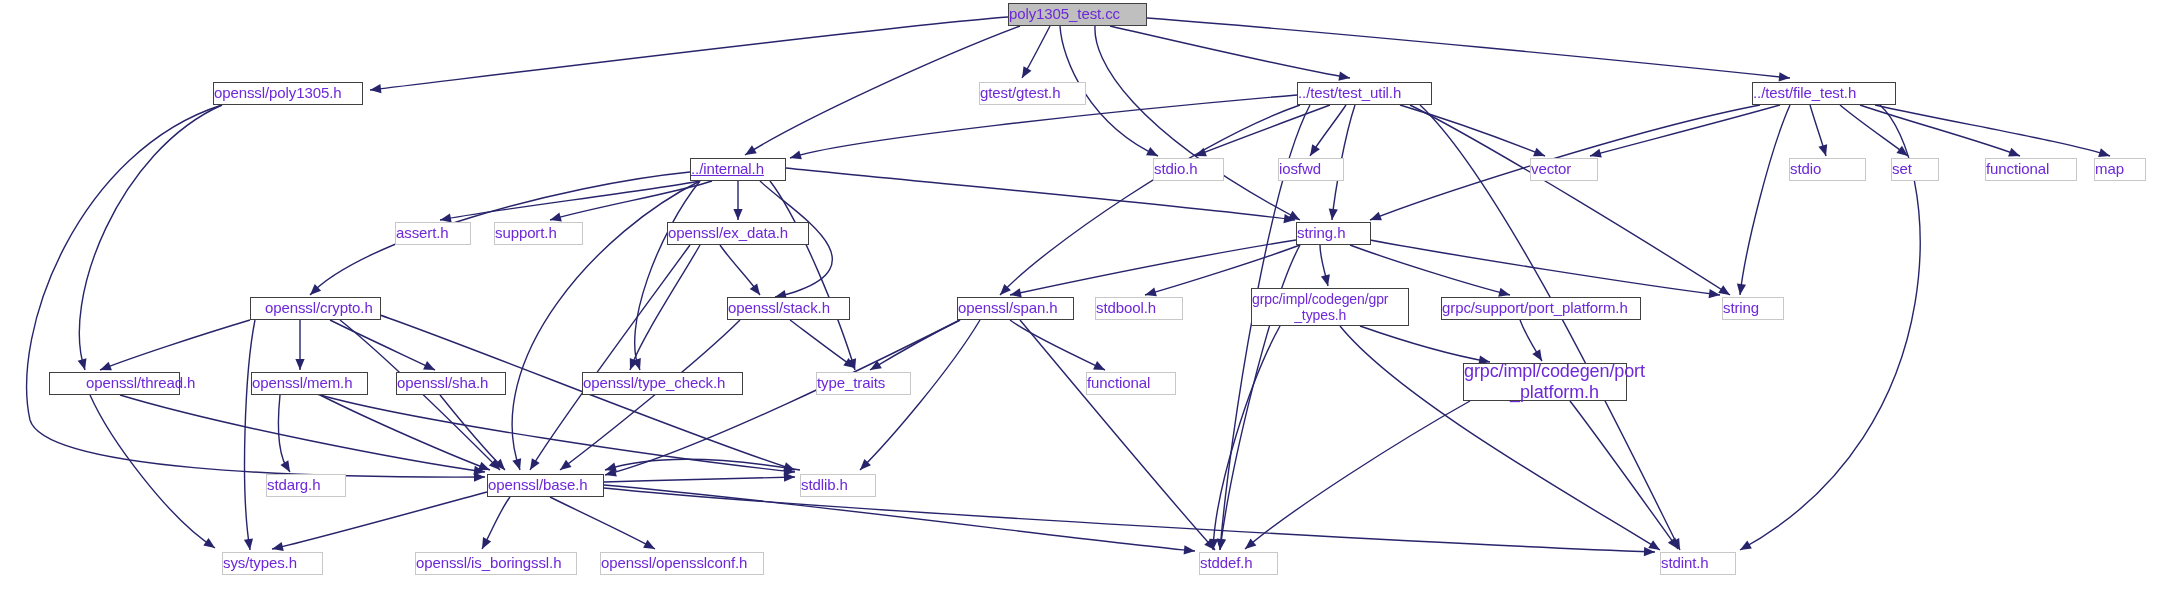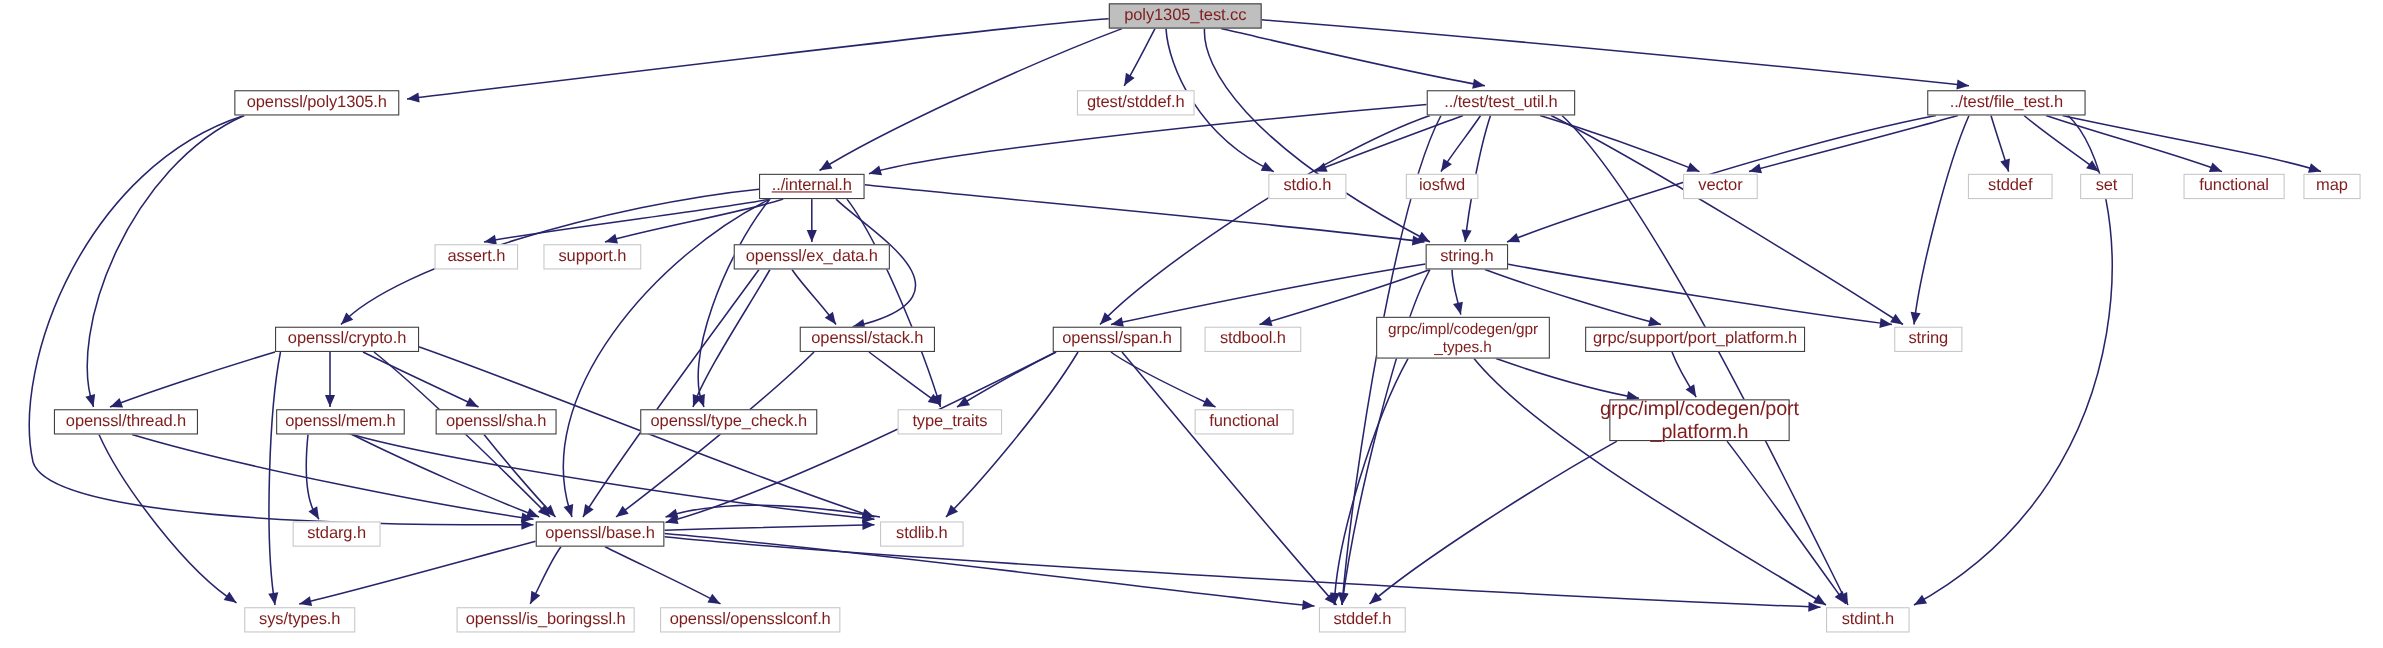--- a/index.html
+++ b/index.html
@@ -22,25 +22,24 @@
     top: 0;
     width: 2166px;
     height: 589px;
     pointer-events: none;
   }
   .node {
     position: absolute;
     box-sizing: border-box;
     display: flex;
     align-items: center;
-    justify-content: center;
     text-align: center;
     font-size: 15px;
     line-height: 1.12;
-    color: #7f1d1d;
+    color: #6d28d9;
     background: #ffffff;
     border: 1px solid #c8c8c8;
     white-space: pre;
     letter-spacing: -0.1px;
     z-index: 5;
   }
   .node.linked {
     border: 1px solid #0c4a6e;
   }
   .node.root {
@@ -207,44 +206,44 @@
       <path d="M604,485 C780,500 1080,540 1195,551" fill="none" stroke="#27246b" stroke-width="1.4"></path>
       <polygon points="1195,551 1184.5050657486738,545.3417003384109 1183.6013353868514,554.4972053181004" fill="#27246b"></polygon>
       <path d="M604,488 C820,510 1460,545 1655,552" fill="none" stroke="#27246b" stroke-width="1.4"></path>
       <polygon points="1655,552 1644.1784838865615,546.9945240978917 1643.8367027992467,556.1881733020083" fill="#27246b"></polygon>
       <path d="M800,470 C740,460 660,452 605,470" fill="none" stroke="#27246b" stroke-width="1.4"></path>
       <polygon points="605,470 616.8425543679028,471.3834399312092 614.3019467440193,462.54119401167804" fill="#27246b"></polygon>
     </svg>
 
 <div class="node root" style="left: 1008px; top: 3px; width: 139px; height: 23px; background: rgb(191, 191, 191); border-color: rgb(64, 64, 64);"><span class="node-label">poly1305_test.cc</span></div>
     <div class="node linked" style="left: 213px; top: 82px; width: 150px; height: 23px; background: rgb(255, 255, 255); border-color: rgb(64, 64, 64);"><span class="node-label">openssl/poly1305.h</span></div>
-    <div class="node" style="left: 979px; top: 82px; width: 107px; height: 23px; background: rgb(255, 255, 255); border-color: rgb(200, 200, 200);"><span class="node-label">gtest/stddef.h</span></div>
+    <div class="node" style="left: 979px; top: 82px; width: 107px; height: 23px; background: rgb(255, 255, 255); border-color: rgb(200, 200, 200);"><span class="node-label">gtest/gtest.h</span></div>
     <div class="node linked" style="left: 1297px; top: 82px; width: 135px; height: 23px; background: rgb(255, 255, 255); border-color: rgb(64, 64, 64);"><span class="node-label">../test/test_util.h</span></div>
     <div class="node linked" style="left: 1752px; top: 82px; width: 144px; height: 23px; background: rgb(255, 255, 255); border-color: rgb(64, 64, 64);"><span class="node-label">../test/file_test.h</span></div>
     <div class="node linked" style="left: 690px; top: 158px; width: 96px; height: 23px; background: rgb(255, 255, 255); border-color: rgb(64, 64, 64); text-decoration: underline;"><span class="node-label">../internal.h</span></div>
     <div class="node" style="left: 1153px; top: 158px; width: 71px; height: 23px; background: rgb(255, 255, 255); border-color: rgb(200, 200, 200);"><span class="node-label">stdio.h</span></div>
     <div class="node" style="left: 1278px; top: 158px; width: 66px; height: 23px; background: rgb(255, 255, 255); border-color: rgb(200, 200, 200);"><span class="node-label">iosfwd</span></div>
     <div class="node" style="left: 1530px; top: 158px; width: 68px; height: 23px; background: rgb(255, 255, 255); border-color: rgb(200, 200, 200);"><span class="node-label">vector</span></div>
-    <div class="node" style="left: 1789px; top: 158px; width: 77px; height: 23px; background: rgb(255, 255, 255); border-color: rgb(200, 200, 200);"><span class="node-label">stddef</span></div>
+    <div class="node" style="left: 1789px; top: 158px; width: 77px; height: 23px; background: rgb(255, 255, 255); border-color: rgb(200, 200, 200);"><span class="node-label">stdio</span></div>
     <div class="node" style="left: 1891px; top: 158px; width: 48px; height: 23px; background: rgb(255, 255, 255); border-color: rgb(200, 200, 200);"><span class="node-label">set</span></div>
     <div class="node" style="left: 1985px; top: 158px; width: 92px; height: 23px; background: rgb(255, 255, 255); border-color: rgb(200, 200, 200);"><span class="node-label">functional</span></div>
     <div class="node" style="left: 2094px; top: 158px; width: 52px; height: 23px; background: rgb(255, 255, 255); border-color: rgb(200, 200, 200);"><span class="node-label">map</span></div>
     <div class="node" style="left: 395px; top: 222px; width: 76px; height: 23px; background: rgb(255, 255, 255); border-color: rgb(200, 200, 200);"><span class="node-label">assert.h</span></div>
     <div class="node" style="left: 494px; top: 222px; width: 89px; height: 23px; background: rgb(255, 255, 255); border-color: rgb(200, 200, 200);"><span class="node-label">support.h</span></div>
     <div class="node linked" style="left: 667px; top: 222px; width: 142px; height: 23px; background: rgb(255, 255, 255); border-color: rgb(64, 64, 64);"><span class="node-label">openssl/ex_data.h</span></div>
     <div class="node linked" style="left: 1296px; top: 222px; width: 75px; height: 23px; background: rgb(255, 255, 255); border-color: rgb(64, 64, 64);"><span class="node-label">string.h</span></div>
-    <div class="node linked" style="left: 250px; top: 297px; width: 131px; height: 23px; background: rgb(255, 255, 255); border-color: rgb(64, 64, 64);"><span class="node-label">openssl/crypto.h</span></div>
+    <div class="node linked" style="left: 250px; top: 297px; width: 131px; height: 23px; background: rgb(255, 255, 255); border-color: rgb(64, 64, 64); padding-left: 14px;"><span class="node-label">openssl/crypto.h</span></div>
     <div class="node linked" style="left: 727px; top: 297px; width: 123px; height: 23px; background: rgb(255, 255, 255); border-color: rgb(64, 64, 64);"><span class="node-label">openssl/stack.h</span></div>
     <div class="node linked" style="left: 957px; top: 297px; width: 117px; height: 23px; background: rgb(255, 255, 255); border-color: rgb(64, 64, 64);"><span class="node-label">openssl/span.h</span></div>
     <div class="node" style="left: 1095px; top: 297px; width: 88px; height: 23px; background: rgb(255, 255, 255); border-color: rgb(200, 200, 200);"><span class="node-label">stdbool.h</span></div>
     <div class="node linked" style="left: 1251px; top: 288px; width: 158px; height: 38px; background: rgb(255, 255, 255); border-color: rgb(64, 64, 64);"><span class="node-label" style="font-size: 14px; line-height: 1.15;">grpc/impl/codegen/gpr
 _types.h</span></div>
     <div class="node linked" style="left: 1441px; top: 297px; width: 200px; height: 23px; background: rgb(255, 255, 255); border-color: rgb(64, 64, 64);"><span class="node-label">grpc/support/port_platform.h</span></div>
     <div class="node" style="left: 1722px; top: 297px; width: 62px; height: 23px; background: rgb(255, 255, 255); border-color: rgb(200, 200, 200);"><span class="node-label">string</span></div>
-    <div class="node linked" style="left: 49px; top: 372px; width: 131px; height: 23px; background: rgb(255, 255, 255); border-color: rgb(64, 64, 64);"><span class="node-label">openssl/thread.h</span></div>
+    <div class="node linked" style="left: 49px; top: 372px; width: 131px; height: 23px; background: rgb(255, 255, 255); border-color: rgb(64, 64, 64); padding-left: 36px;"><span class="node-label">openssl/thread.h</span></div>
     <div class="node linked" style="left: 251px; top: 372px; width: 117px; height: 23px; background: rgb(255, 255, 255); border-color: rgb(64, 64, 64);"><span class="node-label">openssl/mem.h</span></div>
     <div class="node linked" style="left: 396px; top: 372px; width: 110px; height: 23px; background: rgb(255, 255, 255); border-color: rgb(64, 64, 64);"><span class="node-label">openssl/sha.h</span></div>
     <div class="node linked" style="left: 582px; top: 372px; width: 161px; height: 23px; background: rgb(255, 255, 255); border-color: rgb(64, 64, 64);"><span class="node-label">openssl/type_check.h</span></div>
     <div class="node" style="left: 816px; top: 372px; width: 95px; height: 23px; background: rgb(255, 255, 255); border-color: rgb(200, 200, 200);"><span class="node-label">type_traits</span></div>
     <div class="node" style="left: 1086px; top: 372px; width: 90px; height: 23px; background: rgb(255, 255, 255); border-color: rgb(200, 200, 200);"><span class="node-label">functional</span></div>
     <div class="node linked" style="left: 1463px; top: 363px; width: 164px; height: 38px; background: rgb(255, 255, 255); border-color: rgb(64, 64, 64);"><span class="node-label" style="font-size: 18px; line-height: 1.15;">grpc/impl/codegen/port
 _platform.h</span></div>
     <div class="node" style="left: 266px; top: 474px; width: 80px; height: 23px; background: rgb(255, 255, 255); border-color: rgb(200, 200, 200);"><span class="node-label">stdarg.h</span></div>
     <div class="node linked" style="left: 487px; top: 474px; width: 117px; height: 23px; background: rgb(255, 255, 255); border-color: rgb(64, 64, 64);"><span class="node-label">openssl/base.h</span></div>
     <div class="node" style="left: 800px; top: 474px; width: 76px; height: 23px; background: rgb(255, 255, 255); border-color: rgb(200, 200, 200);"><span class="node-label">stdlib.h</span></div>

